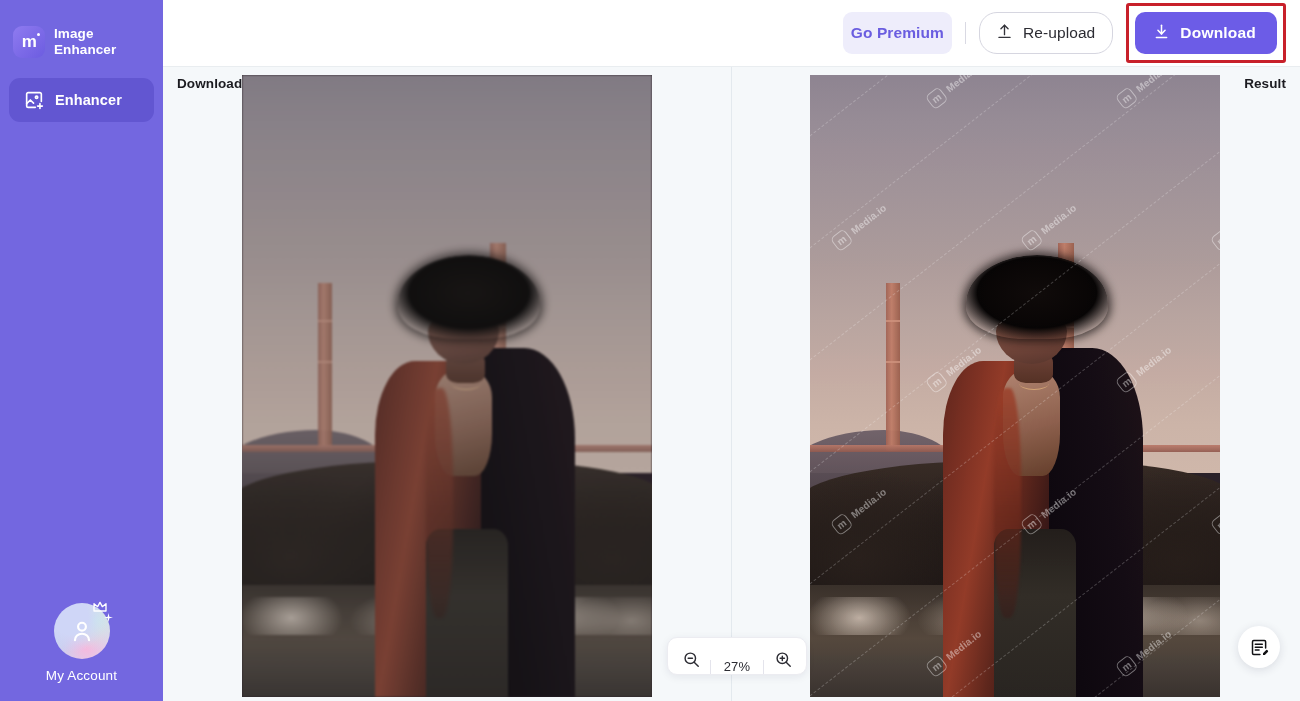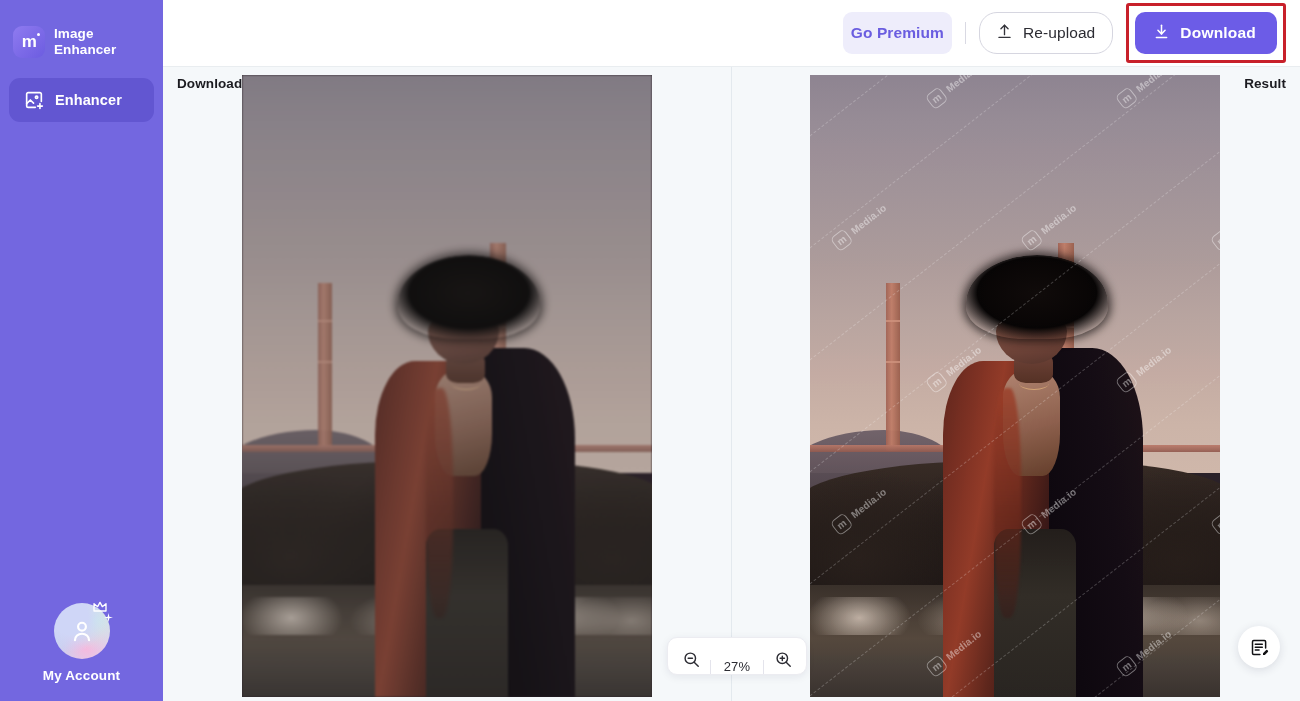--- a/index.html
+++ b/index.html
@@ -112,21 +112,21 @@
     width: 16px; height: 14px;
   }
   .sparkle {
     position: absolute;
     top: 10px; right: -3px;
     width: 9px; height: 9px;
   }
   .account-label {
     color: #ffffff;
     font-size: 13.5px;
-    font-weight: 700;
+    font-weight: 400;
     letter-spacing: 0.15px;
   }
 
   
   #main {
     position: relative;
     flex: 1 1 auto;
     height: 701px;
     background: #ffffff;
     display: flex; flex-direction: column;

